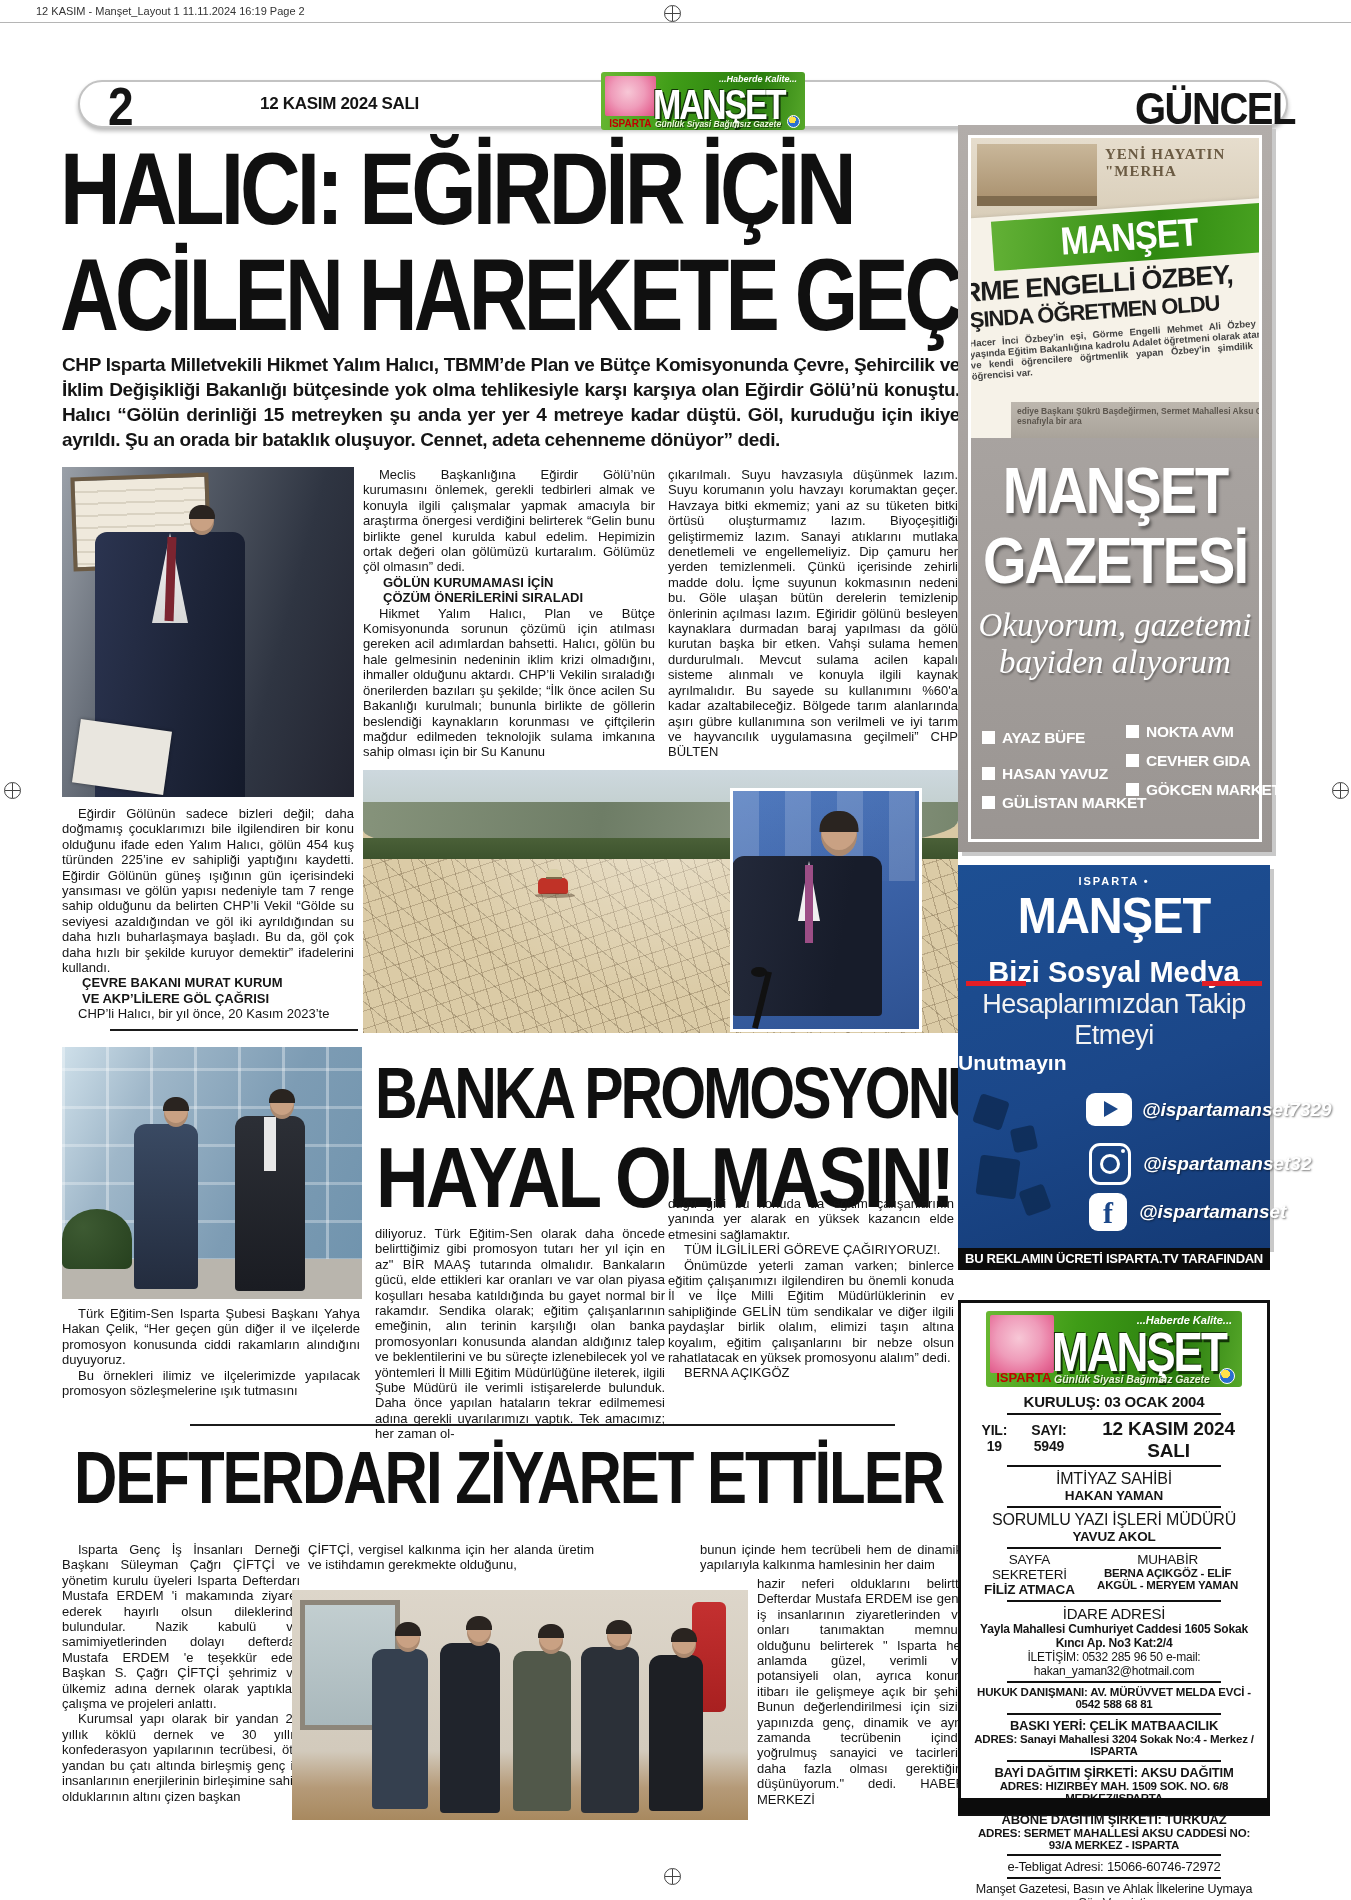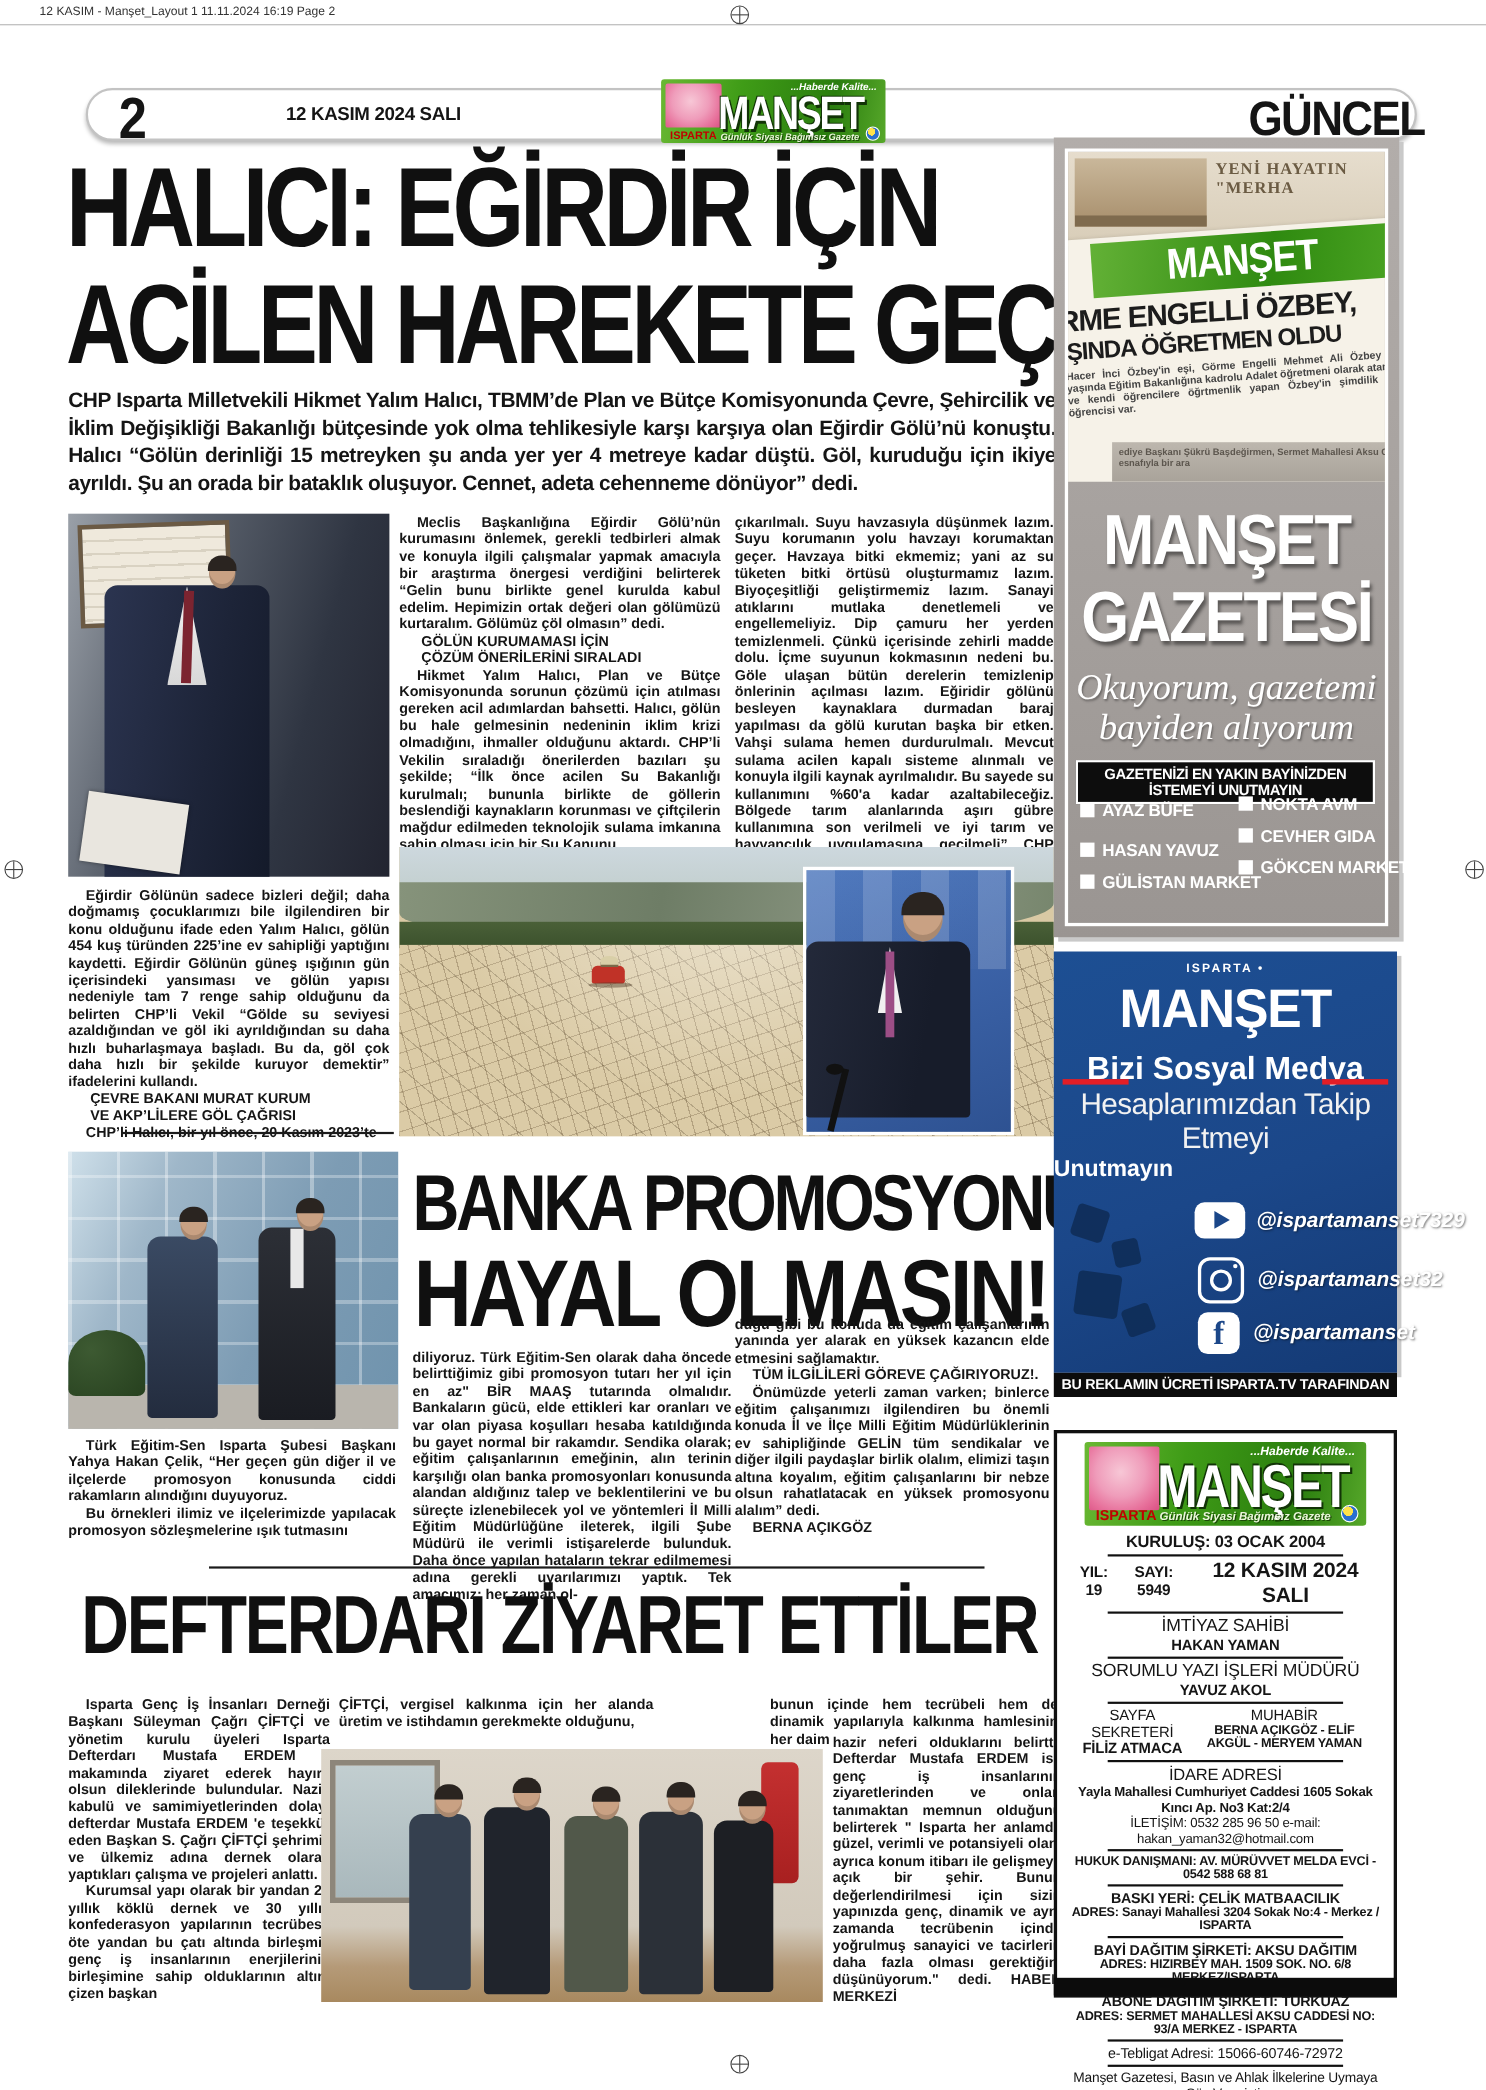--- a/index.html
+++ b/index.html
@@ -40,21 +40,21 @@
   .mlogo .badge{position:absolute;border-radius:50%;
     background:radial-gradient(circle at 40% 35%, #ffe24a 0 35%, #2a6fd0 36% 70%, #123c86 100%);
     border:1px solid #fff;}
 
   
   .headline{font-weight:bold;letter-spacing:-4px;color:#101010;white-space:nowrap;
     transform-origin:top left;}
   .headline.center{transform-origin:top center;text-align:center;white-space:nowrap;}
   .lede{font-weight:bold;font-size:19px;line-height:25px;letter-spacing:-.4px;text-align:justify;}
   .bodycol{font-size:13px;line-height:15.4px;text-align:justify;}
-  .p{text-indent:16px;margin:0;font-weight:bold;}
+  .p{text-indent:16px;margin:0;}
   .p.noind{text-indent:0;}
   .subhead{font-weight:bold;white-space:pre-line;padding-left:20px;margin:0;}
   .hdiv{height:2px;background:#1b1b1b;}
   .photo{overflow:hidden;position:absolute;}
   .caption{font-size:13px;line-height:15.4px;text-align:justify;}
 
   
   .person{position:absolute;}
   .person .head{width:24px;height:28px;border-radius:50%;background:#c9a183;margin:0 auto;
     box-shadow:inset 0 -4px 0 rgba(0,0,0,.15);}
@@ -286,21 +286,20 @@
         <div class="np-head" style="margin:10px 6px 0 2px;font-size:27px;transform:skewX(-2deg);">RME ENGELLİ ÖZBEY,</div>
         <div class="np-head" style="margin:2px 6px 0 8px;font-size:22px;">ŞINDA ÖĞRETMEN OLDU</div>
         <div class="np-small" style="margin:6px 10px 0 6px;font-size:9.5px;line-height:11px;text-align:justify;">Hacer İnci Özbey'in eşi, Görme Engelli Mehmet Ali Özbey 47 yaşında Eğitim Bakanlığına kadrolu Adalet öğretmeni olarak atanan ve kendi öğrencilere öğrtmenlik yapan Özbey'in şimdilik tek öğrencisi var.</div>
       </div>
       <div class="abs" style="left:0;bottom:0;width:100%;height:36px;background:linear-gradient(#bdb7ae,#a9a39a);color:#5c564e;font-size:8.5px;font-weight:bold;padding:4px 6px;box-sizing:border-box;margin-left:40px;">ediye Başkanı Şükrü Başdeğirmen, Sermet Mahallesi Aksu Caddesi esnafıyla bir ara</div>
     </div>
     <div class="abs bayi-title" style="left:0;top:328px;width:100%;">MANŞET</div>
     <div class="abs bayi-title" style="left:0;top:398px;width:100%;">GAZETESİ</div>
     <div class="abs bayi-slogan" style="left:0;top:519px;width:100%;">bayiden alıyorum</div>
     <div class="abs bayi-slogan" style="left:0;top:482px;width:100%;">Okuyorum, gazetemi</div>
-    <div class="abs bayi-bar" style="left:20px;top:566px;width:268px;padding:3px 0;">GAZETENİZİ EN YAKIN BAYİNİZDEN İSTEMEYİ UNUTMAYIN</div>
     <div class="abs" style="left:24px;top:604px;">
       <div class="market" style="margin-bottom:18px;"><span class="sq"></span><span>AYAZ BÜFE</span></div>
       <div class="market" style="margin-bottom:11px;"><span class="sq"></span><span>HASAN YAVUZ</span></div>
       <div class="market"><span class="sq"></span><span>GÜLİSTAN MARKET</span></div>
     </div>
     <div class="abs" style="left:168px;top:598px;">
       <div class="market" style="margin-bottom:11px;"><span class="sq"></span><span>NOKTA AVM</span></div>
       <div class="market" style="margin-bottom:11px;"><span class="sq"></span><span>CEVHER GIDA</span></div>
       <div class="market"><span class="sq"></span><span>GÖKCEN MARKET</span></div>
     </div>

